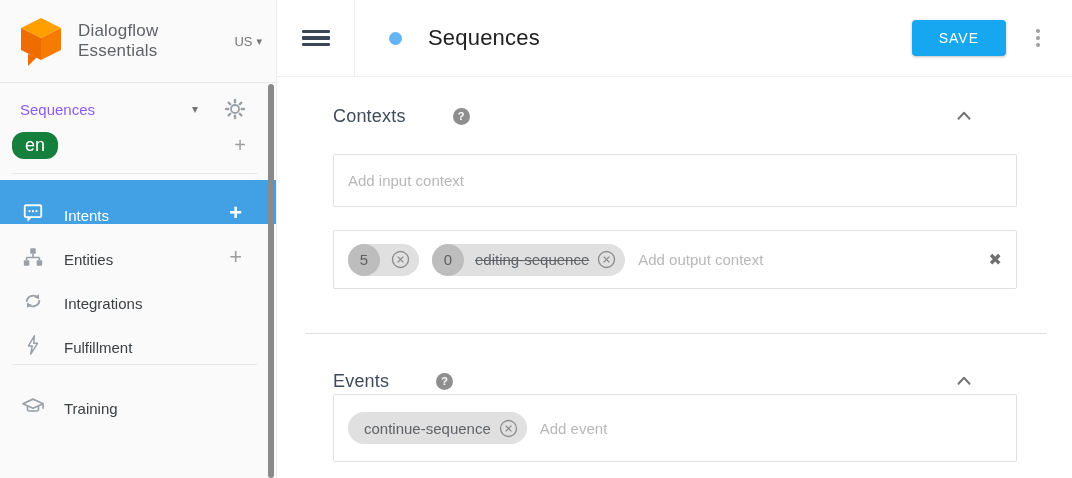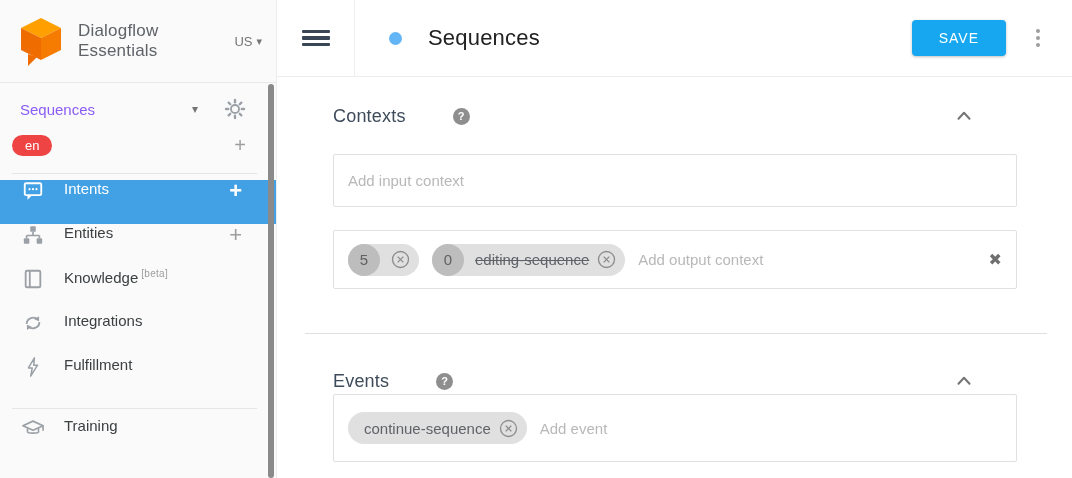--- a/index.html
+++ b/index.html
@@ -13,26 +13,26 @@
   .logo { width:46px; height:50px; margin-right:14px; flex:0 0 auto; }
   .brand { line-height:1.15; font-size:17px; color:#5f6368; letter-spacing:.2px; }
   .region { margin-left:auto; font-size:13px; color:#757575; display:flex; align-items:center; gap:4px; cursor:pointer; }
   .caret { font-size:11px; color:#757575; }
 
   .agent-row { height:36px; margin-top:8px; display:flex; align-items:center; padding:0 30px 0 20px; }
   .agent-name { font-size:15px; color:#8b5cf6; }
   .agent-row .caret { margin-left:auto; margin-right:26px; font-size:12px; }
   .gear { width:22px; height:22px; color:#9aa0a6; cursor:pointer; }
   .lang-row { height:36px; display:flex; align-items:center; padding:0 30px 0 12px; }
-  .lang-chip { background:#ef4444; color:#fff; font-size:13px; padding:3px 13px; border-radius:12px; }
+  .lang-chip { background:#15803d; color:#fff; font-size:18px; padding:3px 13px; border-radius:12px; }
   .add-glyph { margin-left:auto; font-size:20px; color:#9e9e9e; font-weight:400; cursor:pointer; line-height:1; }
   .sb-divider { border:none; border-top:1px solid #e6e6e6; margin:10px 0 6px 12px; width:245px; }
   .sb-divider2 { border:none; border-top:1px solid #e6e6e6; margin:8px 0 8px 12px; width:245px; }
 
-  .nav-item { height:44px; display:flex; align-items:flex-start; padding:0 34px 0 22px; cursor:pointer; color:#3c4043; }
+  .nav-item { height:44px; display:flex; align-items:flex-end; padding:0 34px 0 22px; cursor:pointer; color:#3c4043; }
   .nav-item .nicon { width:22px; height:22px; margin-right:20px; color:#9aa0a6; flex:0 0 auto; }
   .nav-label { font-size:15px; }
   .nav-item .add-glyph { font-size:22px; }
   .nav-item.selected { background:#42a1e4; color:#fff; }
   .nav-item.selected .nicon { color:#fff; }
   .nav-item.selected .add-glyph { color:#fff; font-weight:bold; }
   .beta { font-size:10px; color:#9e9e9e; vertical-align:super; margin-left:3px; letter-spacing:.3px; }
 
   .scroll-thumb { position:absolute; top:84px; bottom:0; right:2px; width:6px; background:#8a8a8a; border-radius:3px; }
 
@@ -135,27 +135,20 @@
       <svg class="nicon" viewBox="0 0 24 24">
         <rect x="9" y="2.5" width="6" height="6" rx="1" fill="currentColor"></rect>
         <path d="M12 8.5 v4 M5 12.5 h14 M5 12.5 v3 M19 12.5 v3" fill="none" stroke="currentColor" stroke-width="1.8"></path>
         <rect x="2" y="15.5" width="6" height="6" rx="1" fill="currentColor"></rect>
         <rect x="16" y="15.5" width="6" height="6" rx="1" fill="currentColor"></rect>
       </svg>
       <span class="nav-label">Entities</span>
       <span class="add-glyph">+</span>
     </div>
 
-    <div class="nav-item">
-      <svg class="nicon" viewBox="0 0 24 24">
-        <rect x="4" y="3" width="16" height="18" rx="1.5" fill="none" stroke="currentColor" stroke-width="2"></rect>
-        <line x1="8.5" y1="3" x2="8.5" y2="21" stroke="currentColor" stroke-width="2"></line>
-      </svg>
-      <span class="nav-label"><span>Knowledge</span><span class="beta">[beta]</span></span>
-    </div>
 
     <div class="nav-item">
       <svg class="nicon" viewBox="0 0 24 24">
         <path d="M5 13 a7.2 7.2 0 0 1 12.4 -4.6" fill="none" stroke="currentColor" stroke-width="2"></path>
         <polygon points="18.6,4.5 18.6,10 13.4,8" fill="currentColor"></polygon>
         <path d="M19 11 a7.2 7.2 0 0 1 -12.4 4.6" fill="none" stroke="currentColor" stroke-width="2"></path>
         <polygon points="5.4,19.5 5.4,14 10.6,16" fill="currentColor"></polygon>
       </svg>
       <span class="nav-label">Integrations</span>
     </div>

